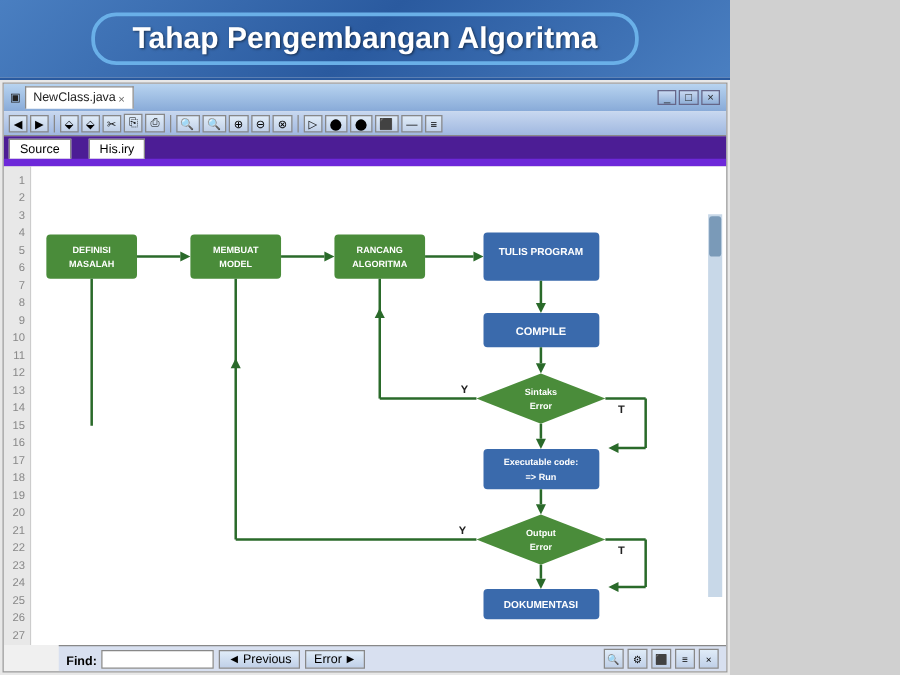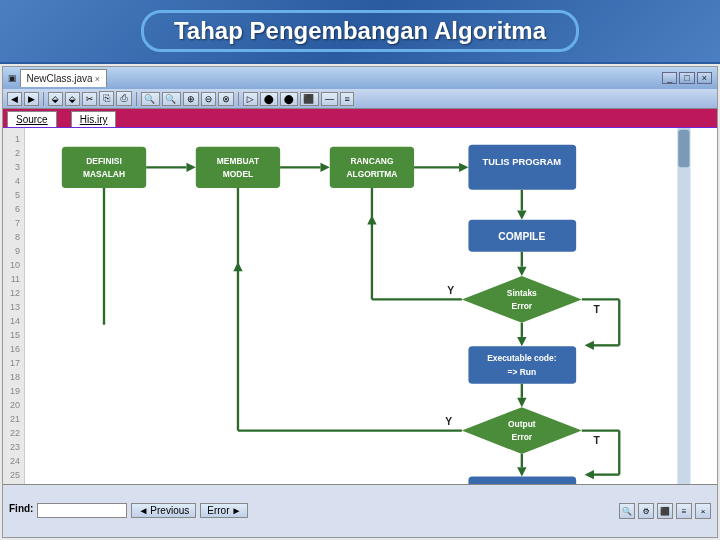--- a/index.html
+++ b/index.html
@@ -5,21 +5,21 @@
     * { box-sizing: border-box; margin: 0; padding: 0; }
     body {
       width: 720px;
       height: 540px;
       overflow: hidden;
       font-family: Arial, sans-serif;
       background: #d0d0d0;
     }
 
     .outer-window {
-      width: 720px;
+      width: 584px;
       height: 540px;
       background: #e8e8e8;
       display: flex;
       flex-direction: column;
     }
 
     
     .title-area {
       background: linear-gradient(135deg, #4a7fc1 0%, #2a5a9f 50%, #4a7fc1 100%);
       padding: 10px 20px;
@@ -104,26 +104,25 @@
       text-align: center;
     }
     .toolbar-separator {
       width: 1px;
       height: 14px;
       background: #888;
       margin: 0 2px;
     }
 
     .ide-tabs-bar {
-      background: #be185d;
+      background: #4c1d95;
       padding: 2px 4px 0;
       display: flex;
       font-size: 10px;
-      border-bottom: 1px solid #6d28d9;
-      text-decoration: underline;
+      border-bottom: 6px solid #6d28d9;
     }
     .ide-tab-bar-item {
       padding: 2px 8px;
       background: white;
       border: 1px solid #888;
       border-bottom: none;
       font-size: 10px;
       cursor: pointer;
     }
 
@@ -158,26 +157,27 @@
     
     .flowchart-svg {
       position: absolute;
       top: 0;
       left: 0;
       width: 100%;
       height: 100%;
     }
     .find-bar {
       background: #d8e0f0;
-      padding: 18px 6px;
-      font-size: 10px;
-      display: flex;
-      align-items: flex-start;
+      padding: 2px 6px;
+      font-size: 10px;
+      display: flex;
+      align-items: flex-end;
       gap: 4px;
       border-top: 1px solid #888;
+      margin-left: 44px;
     }
     .find-label {
       font-size: 10px;
       font-weight: bold;
     }
     .find-input {
       background: white;
       border: 1px solid #888;
       padding: 1px 4px;
       font-size: 10px;

